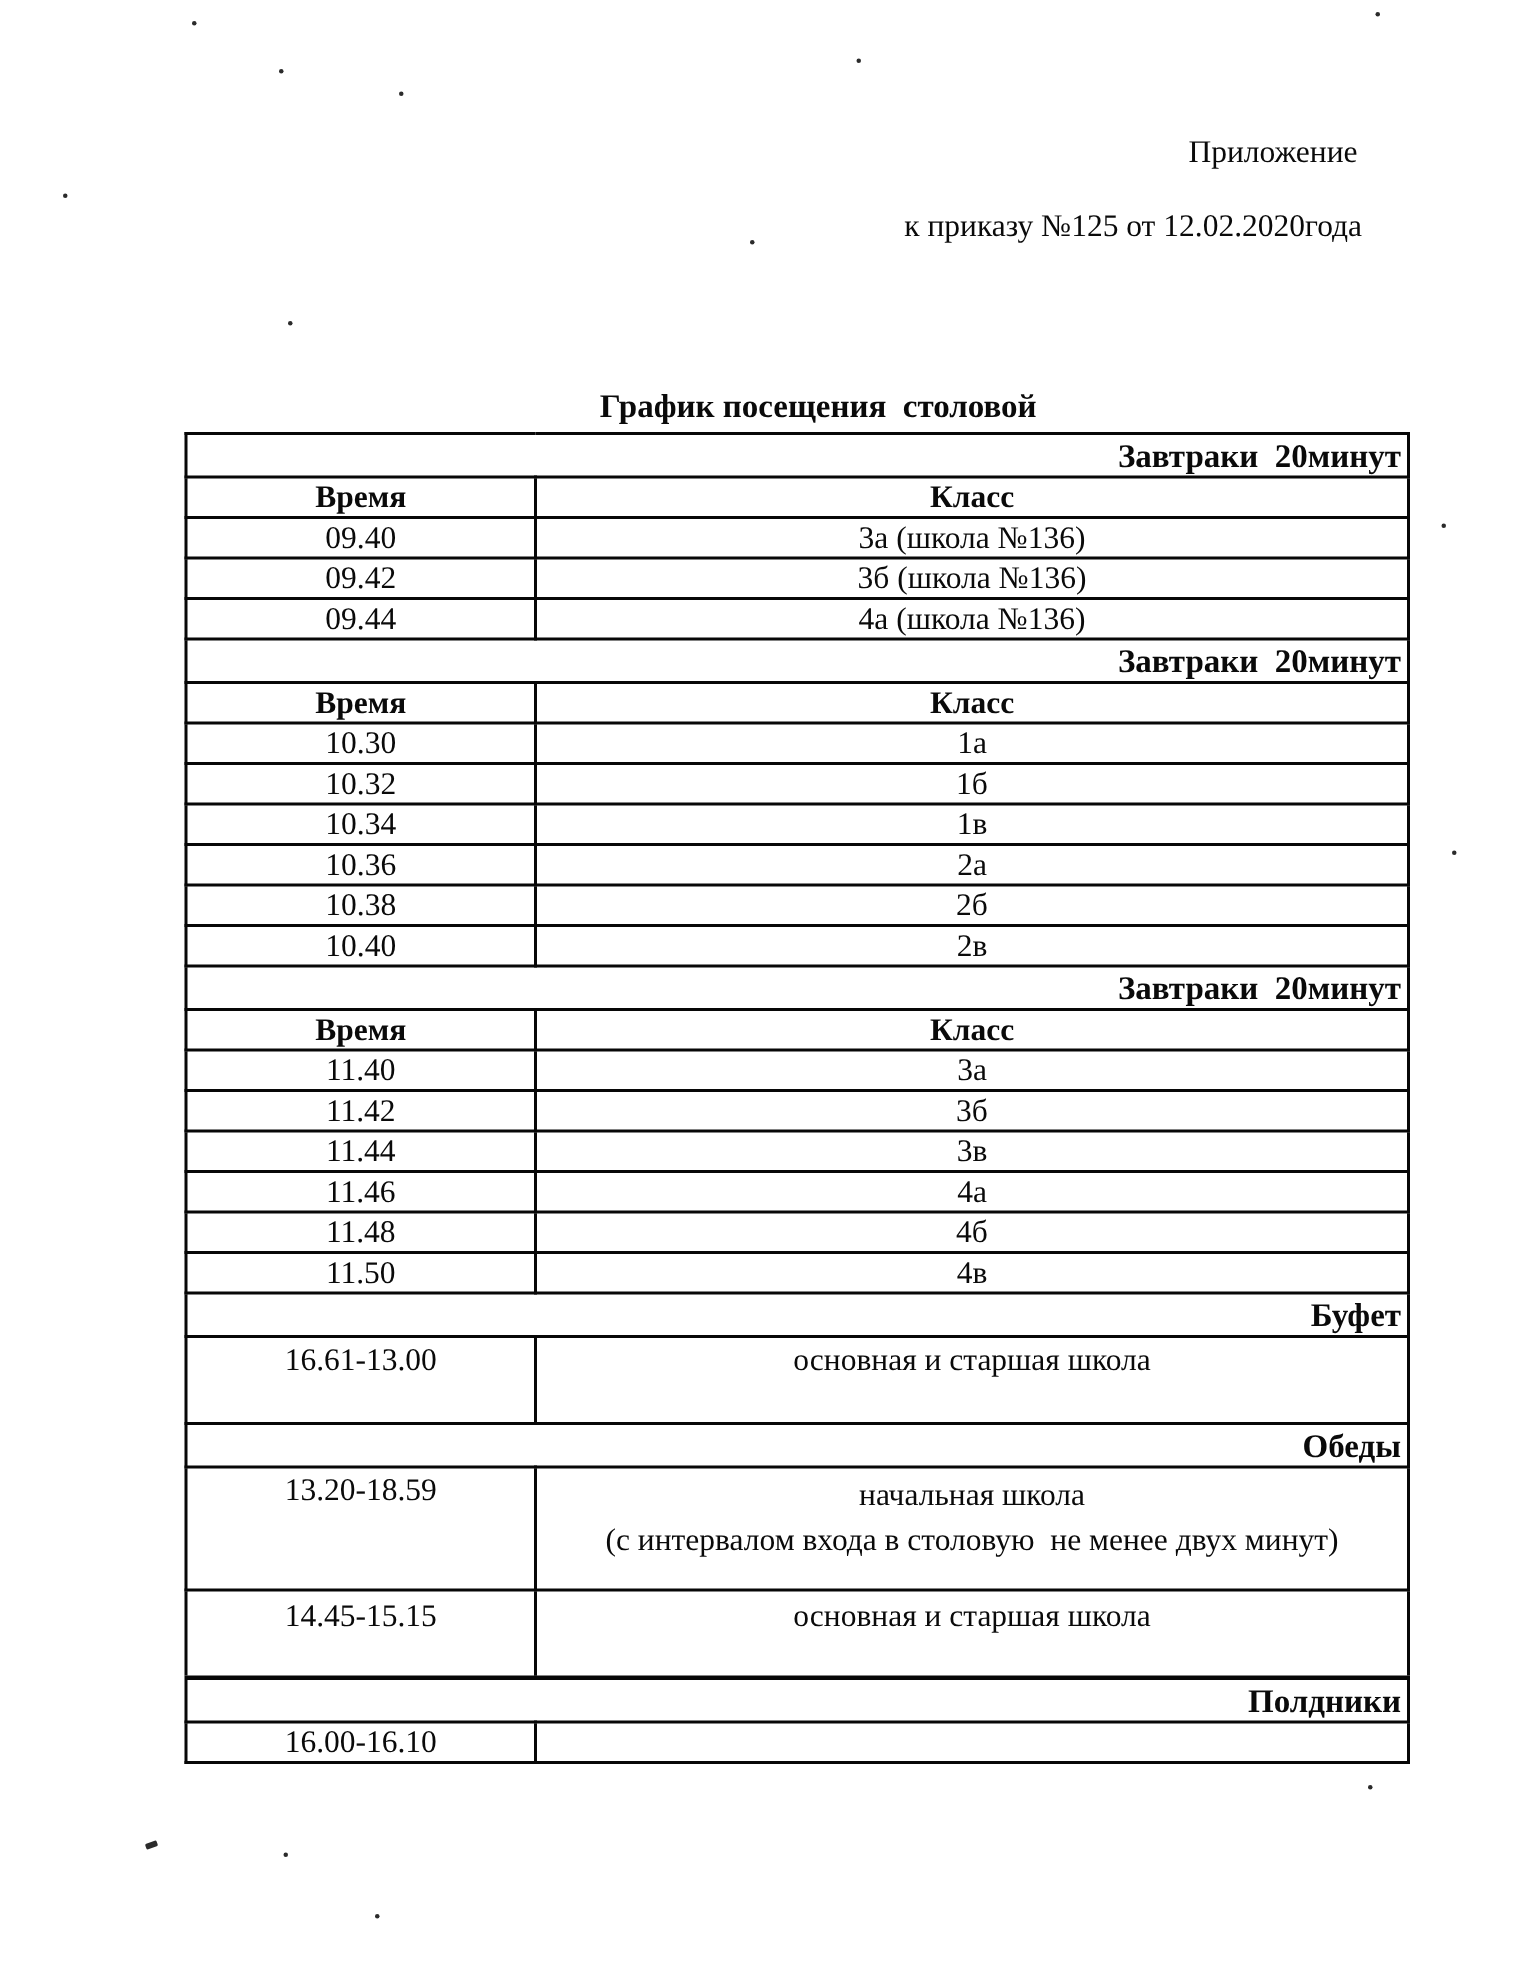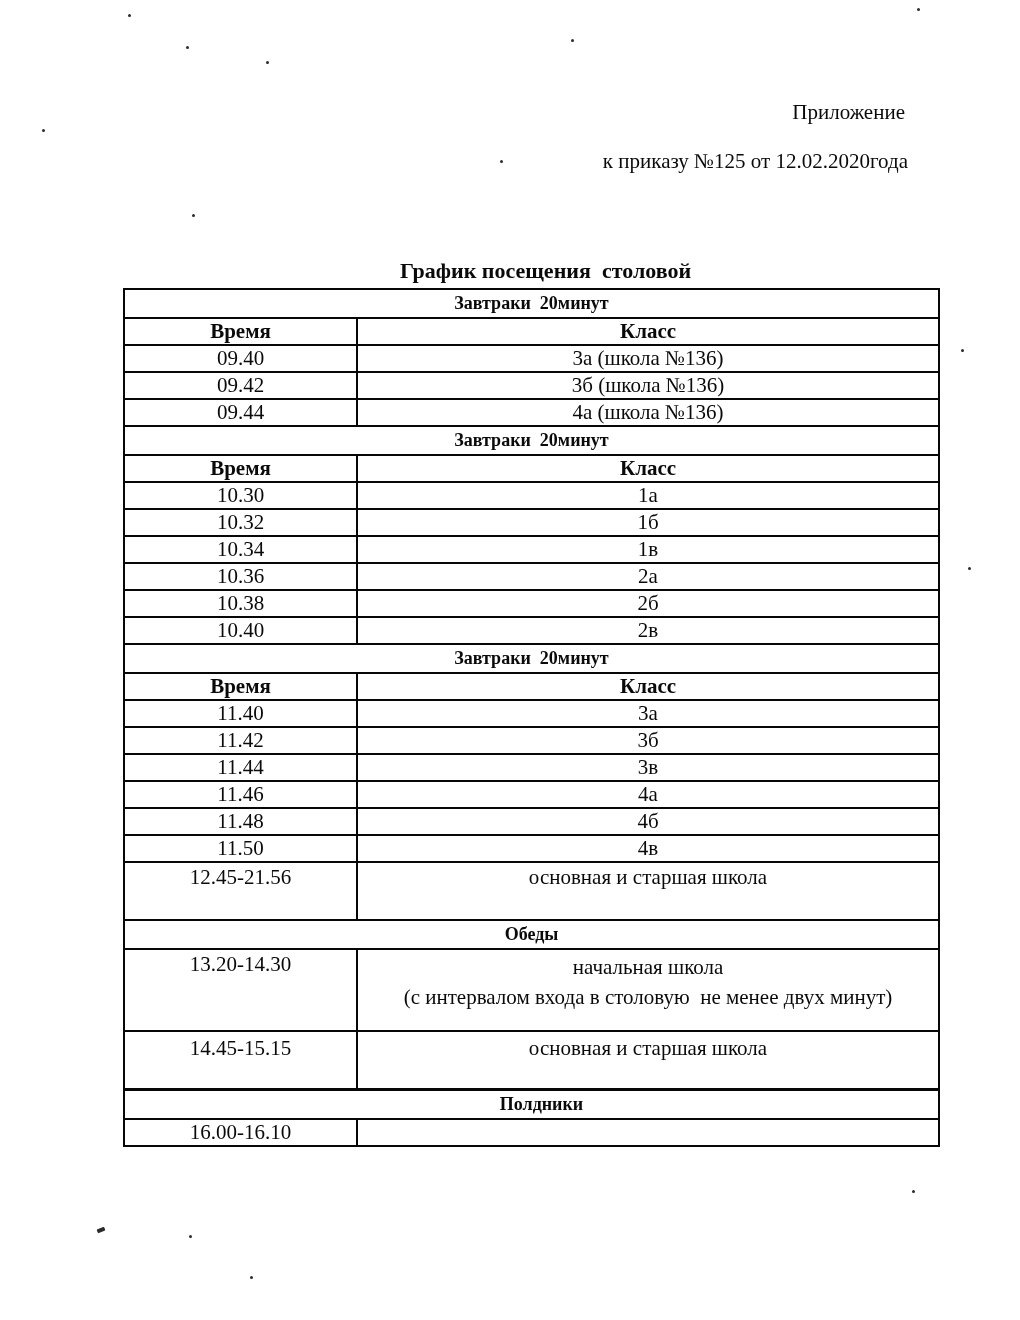--- a/index.html
+++ b/index.html
@@ -12,21 +12,21 @@
     width: 1020px;
     height: 1320px;
     background: #ffffff;
     font-family: "Liberation Serif", "DejaVu Serif", serif;
     color: #0a0a0a;
     overflow: hidden;
   }
   
   .annotation {
     position: absolute;
-    top: 100px;
+    top: 89px;
     right: 112px;
     text-align: right;
     font-size: 21px;
     line-height: 1.2;
   }
   .annotation .line1 { margin-bottom: 24px; padding-right: 3px; }
   
   .doc-title {
     position: absolute;
     top: 243px;
@@ -52,23 +52,24 @@
   table.schedule col.c2 { width: 582px; }
   table.schedule td {
     border: 2px solid #070707;
     text-align: center;
     vertical-align: middle;
     padding: 0 4px;
     overflow: hidden;
   }
   tr.sec td {
     font-weight: bold;
-    font-size: 18px;
+    font-size: 22px;
     height: 27px;
     white-space: pre-wrap;
+    text-align: right;
   }
   tr.colhead td {
     font-weight: bold;
     height: 24px;
   }
   tr.r td { height: 24px; }
   tr.tall56 td { height: 54px; vertical-align: top; padding-top: 2px; }
   tr.tall80 td { height: 78px; vertical-align: top; padding-top: 2px; }
   tr.tall54 td { height: 52px; vertical-align: top; padding-top: 4px; }
   tr.last td { height: 25px; text-align: center; }
@@ -196,30 +197,33 @@
       </tr>
       <tr class="r">
         <td>11.48</td>
         <td>4б</td>
       </tr>
       <tr class="r">
         <td>11.50</td>
         <td>4в</td>
       </tr>
 
+      <tr class="sec">
+        <td colspan="2">Буфет</td>
+      </tr>
       <tr class="tall56">
-        <td class="thickb">12.45-21.56</td>
+        <td class="thickb">16.61-13.00</td>
         <td class="thickb">основная и старшая школа</td>
       </tr>
 
       <tr class="sec">
         <td colspan="2">Обеды</td>
       </tr>
       <tr class="tall80">
-        <td>13.20-14.30</td>
+        <td>13.20-18.59</td>
         <td class="two-line">начальная школа
 (с интервалом входа в столовую  не менее двух минут)</td>
       </tr>
       <tr class="tall54">
         <td class="thickb">14.45-15.15</td>
         <td class="thickb">основная и старшая школа</td>
       </tr>
 
       <tr class="sec">
         <td colspan="2" class="thickt">Полдники</td>

